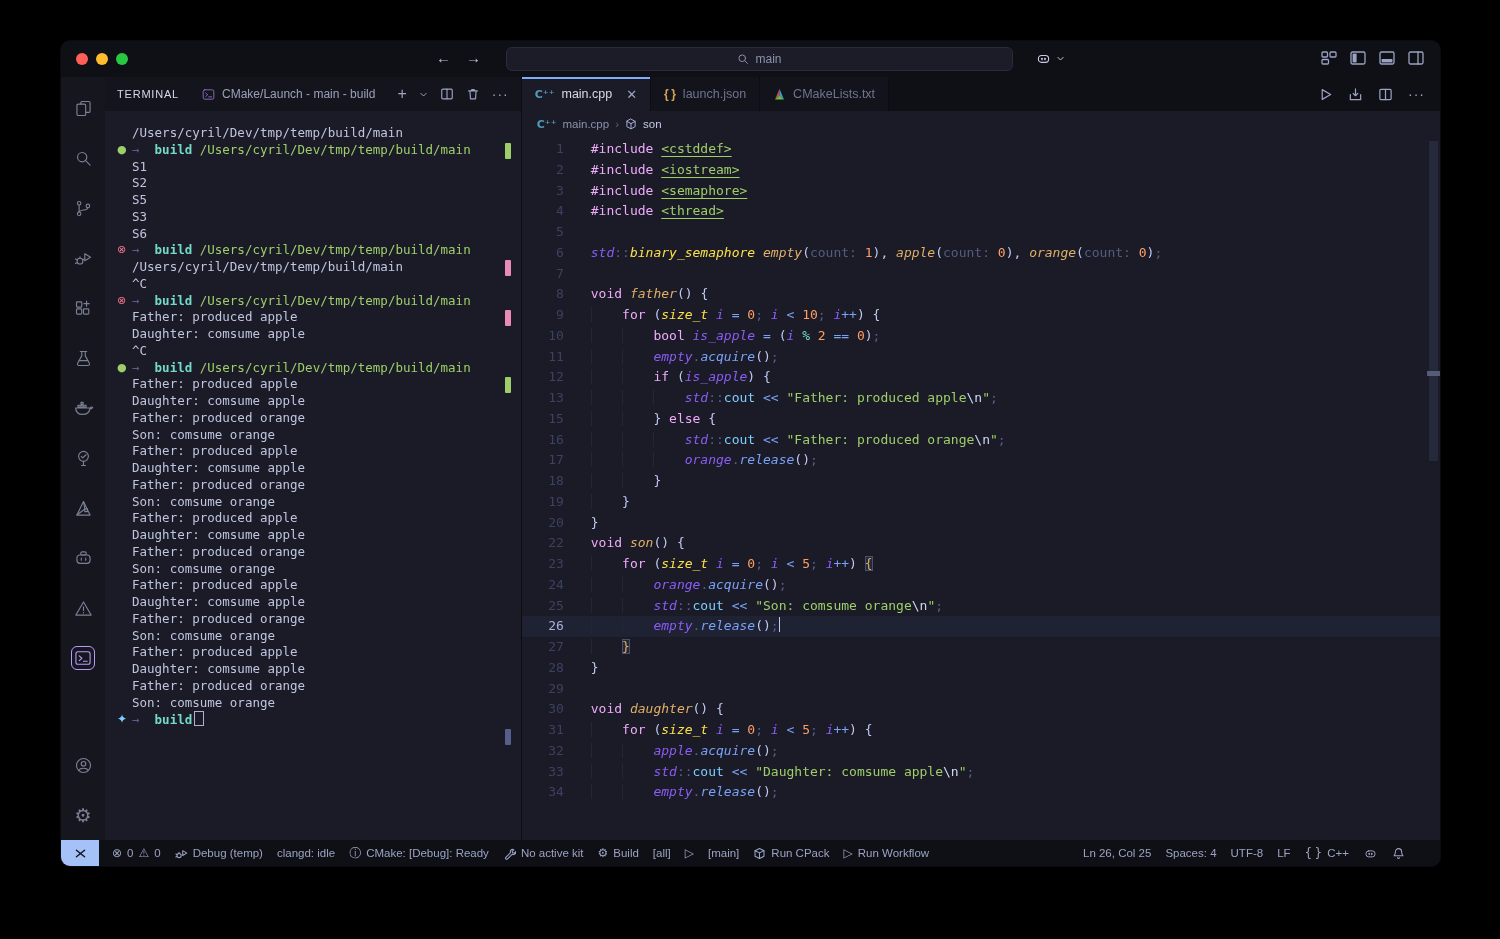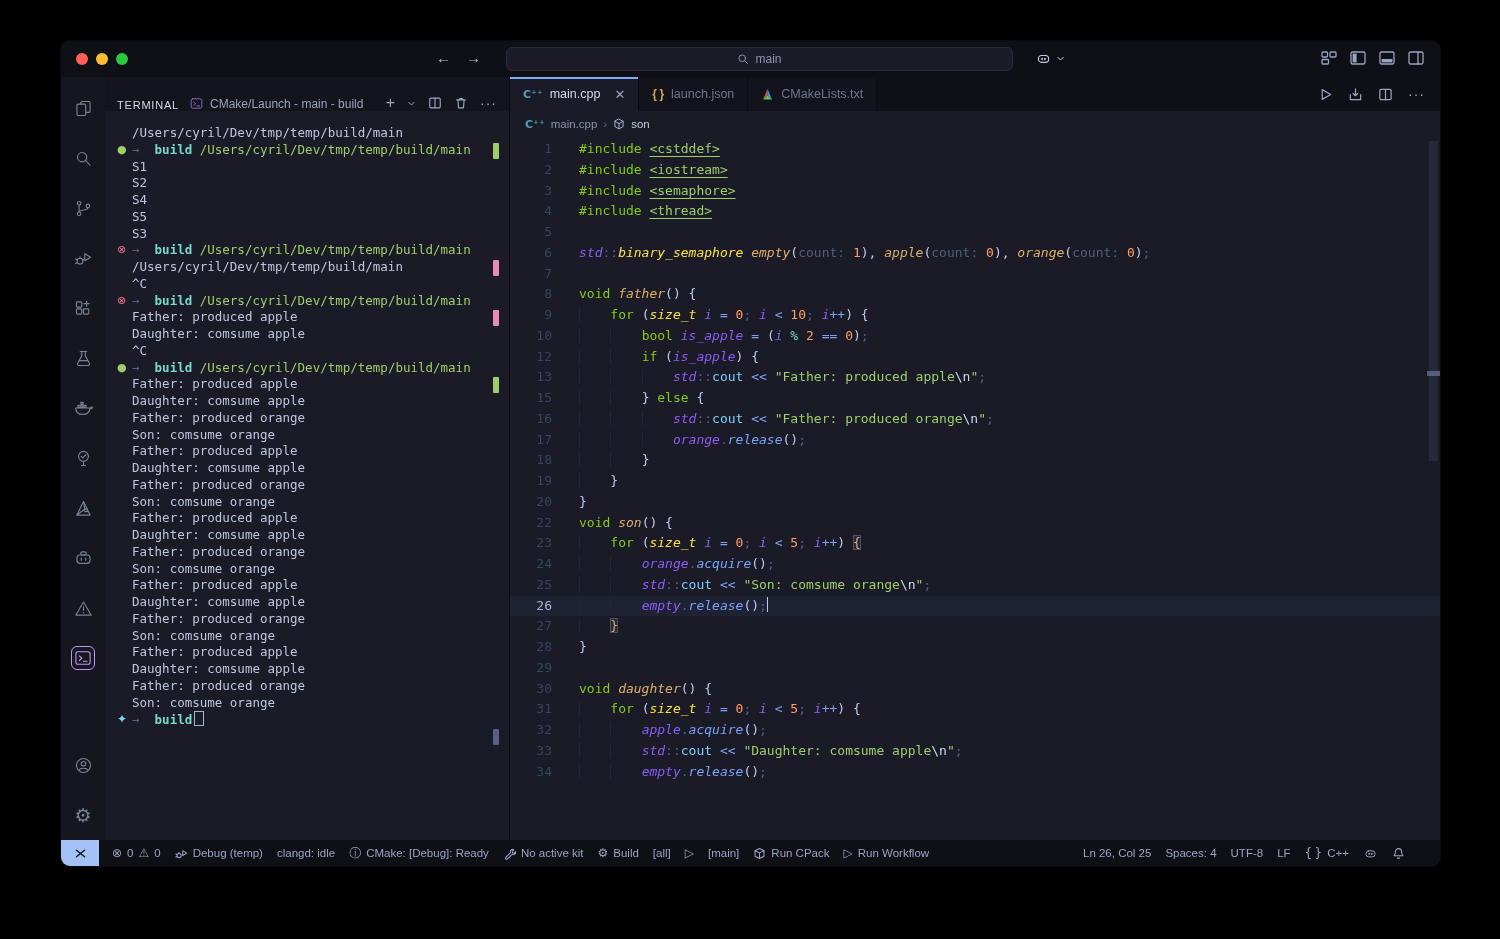--- a/index.html
+++ b/index.html
@@ -26,21 +26,21 @@
   .mainrow{flex:1;display:flex;min-height:0;}
   .activity{flex:0 0 44px;background:#16161f;display:flex;flex-direction:column;align-items:center;padding-top:6px;}
   .aicon{width:44px;height:50px;display:flex;align-items:center;justify-content:center;color:#7a8194;}
   .aicon .abox{border:1.3px solid #bb9af7;border-radius:6px;padding:1px;display:flex;}
   .aicon.active{color:#bb9af7;}
   .abottom{margin-top:auto;}
   .gearglyph{font-size:19px;line-height:1;}
 
   
   .panel{flex:0 0 404px;background:#1a1b26;border-right:1px solid #0c0c12;display:flex;flex-direction:column;min-height:0;}
-  .panel-header{flex:0 0 34px;background:#14141d;display:flex;align-items:flex-end;padding:0 12px;gap:10px;}
+  .panel-header{flex:0 0 34px;background:#14141d;display:flex;align-items:center;padding:0 12px;gap:22px;}
   .pterm-title{color:#d5dae8;font-size:11px;letter-spacing:.8px;}
   .pchip{display:flex;align-items:center;gap:6px;color:#9aa0b8;font-size:12px;flex:1;min-width:0;}
   .pchip .sess{white-space:nowrap;overflow:hidden;text-overflow:ellipsis;}
   .pactions{display:flex;gap:12px;color:#9aa3c2;align-items:center;font-size:14px;}
   .terminal{flex:1;position:relative;overflow:hidden;font-family:"DejaVu Sans Mono",monospace;
     font-size:12.5px;color:#bfc5e0;padding:14px 0 8px 27px;}
   .tline{height:16.75px;line-height:16.75px;white-space:pre;position:relative;}
   .picon{position:absolute;left:-15px;width:14px;font-family:"DejaVu Sans",sans-serif;font-size:11px;}
   .picon.ok{color:#9ece6a;}
   .picon.err{color:#f7768e;}
@@ -68,21 +68,21 @@
   .breadcrumb{flex:0 0 26px;display:flex;align-items:center;gap:6px;padding-left:15px;
     font-size:11.5px;color:#8a91ad;background:#1a1b26;}
   .breadcrumb .sep{color:#565f89;}
   .codewrap{flex:1;position:relative;overflow:hidden;font-family:"DejaVu Sans Mono",monospace;
     font-size:13px;padding-top:2px;}
   .cl{display:flex;height:20.75px;line-height:20.75px;white-space:pre;}
   .cl.cur{background:#1f2233;}
   .ln{flex:0 0 69px;text-align:right;padding-right:27px;color:#3b4261;box-sizing:border-box;user-select:none;}
   .cl.cur .ln{color:#a9b1d6;}
   .lc{flex:1;color:#a9b1d6;}
-  .tk-kw{color:#84cc16;}
+  .tk-kw{color:#f0abfc;}
   .tk-inc{color:#9ece6a;text-decoration:underline;text-underline-offset:3px;}
   .tk-ty{color:#fde047;font-style:italic;}
   .tk-fn{color:#e0af68;font-style:italic;}
   .tk-v{color:#8b5cf6;font-style:italic;}
   .tk-n{color:#ff9e64;}
   .tk-s{color:#9ece6a;}
   .tk-e{color:#cdd6f4;}
   .tk-o{color:#7aa2f7;}
   .tk-ot{color:#73daca;}
   .tk-p{color:#c0caf5;}
@@ -291,23 +291,23 @@
               </svg>
             <span style="letter-spacing:1px;">···</span>
           </div>
         </div>
         <div class="terminal" id="terminal-box">
           <div id="term-lines">
               <div class="tline">/Users/cyril/Dev/tmp/temp/build/main</div>
               <div class="tline"><span class="picon ok">●</span><span class="parrow">→  </span><span class="pcmd">build</span><span class="parg"> /Users/cyril/Dev/tmp/temp/build/main</span></div>
               <div class="tline">S1</div>
               <div class="tline">S2</div>
-              <div class="tline">S4</div>
               <div class="tline">S5</div>
               <div class="tline">S3</div>
+              <div class="tline">S6</div>
               <div class="tline"><span class="picon err">⊗</span><span class="parrow">→  </span><span class="pcmd">build</span><span class="parg"> /Users/cyril/Dev/tmp/temp/build/main</span></div>
               <div class="tline">/Users/cyril/Dev/tmp/temp/build/main</div>
               <div class="tline">^C</div>
               <div class="tline"><span class="picon err">⊗</span><span class="parrow">→  </span><span class="pcmd">build</span><span class="parg"> /Users/cyril/Dev/tmp/temp/build/main</span></div>
               <div class="tline">Father: produced apple</div>
               <div class="tline">Daughter: comsume apple</div>
               <div class="tline">^C</div>
               <div class="tline"><span class="picon ok">●</span><span class="parrow">→  </span><span class="pcmd">build</span><span class="parg"> /Users/cyril/Dev/tmp/temp/build/main</span></div>
               <div class="tline">Father: produced apple</div>
               <div class="tline">Daughter: comsume apple</div>
@@ -391,20 +391,21 @@
               <div class="cl"><span class="ln">1</span><span class="lc"><span class="tk-kw">#include</span><span class="tk-t"> </span><span class="tk-inc">&lt;cstddef&gt;</span></span></div>
               <div class="cl"><span class="ln">2</span><span class="lc"><span class="tk-kw">#include</span><span class="tk-t"> </span><span class="tk-inc">&lt;iostream&gt;</span></span></div>
               <div class="cl"><span class="ln">3</span><span class="lc"><span class="tk-kw">#include</span><span class="tk-t"> </span><span class="tk-inc">&lt;semaphore&gt;</span></span></div>
               <div class="cl"><span class="ln">4</span><span class="lc"><span class="tk-kw">#include</span><span class="tk-t"> </span><span class="tk-inc">&lt;thread&gt;</span></span></div>
               <div class="cl"><span class="ln">5</span><span class="lc"></span></div>
               <div class="cl"><span class="ln">6</span><span class="lc"><span class="tk-v">std</span><span class="tk-d">::</span><span class="tk-ty">binary_semaphore</span><span class="tk-t"> </span><span class="tk-fn">empty</span><span class="tk-p">(</span><span class="tk-il">count: </span><span class="tk-n">1</span><span class="tk-p">),</span><span class="tk-t"> </span><span class="tk-fn">apple</span><span class="tk-p">(</span><span class="tk-il">count: </span><span class="tk-n">0</span><span class="tk-p">),</span><span class="tk-t"> </span><span class="tk-fn">orange</span><span class="tk-p">(</span><span class="tk-il">count: </span><span class="tk-n">0</span><span class="tk-p">)</span><span class="tk-d">;</span></span></div>
               <div class="cl"><span class="ln">7</span><span class="lc"></span></div>
               <div class="cl"><span class="ln">8</span><span class="lc"><span class="tk-kw">void</span><span class="tk-t"> </span><span class="tk-fn">father</span><span class="tk-p">()</span><span class="tk-t"> </span><span class="tk-p">{</span></span></div>
               <div class="cl"><span class="ln">9</span><span class="lc"><span class="tk-i">    </span><span class="tk-kw">for</span><span class="tk-t"> </span><span class="tk-p">(</span><span class="tk-ty">size_t</span><span class="tk-t"> </span><span class="tk-v">i</span><span class="tk-t"> </span><span class="tk-o">=</span><span class="tk-t"> </span><span class="tk-n">0</span><span class="tk-d">;</span><span class="tk-t"> </span><span class="tk-v">i</span><span class="tk-t"> </span><span class="tk-o">&lt;</span><span class="tk-t"> </span><span class="tk-n">10</span><span class="tk-d">;</span><span class="tk-t"> </span><span class="tk-v">i</span><span class="tk-o">++</span><span class="tk-p">)</span><span class="tk-t"> </span><span class="tk-p">{</span></span></div>
               <div class="cl"><span class="ln">10</span><span class="lc"><span class="tk-i">    </span><span class="tk-i">    </span><span class="tk-kw">bool</span><span class="tk-t"> </span><span class="tk-v">is_apple</span><span class="tk-t"> </span><span class="tk-o">=</span><span class="tk-t"> </span><span class="tk-p">(</span><span class="tk-v">i</span><span class="tk-t"> </span><span class="tk-ot">%</span><span class="tk-t"> </span><span class="tk-n">2</span><span class="tk-t"> </span><span class="tk-o">==</span><span class="tk-t"> </span><span class="tk-n">0</span><span class="tk-p">)</span><span class="tk-d">;</span></span></div>
+              <div class="cl"><span class="ln">11</span><span class="lc"><span class="tk-i">    </span><span class="tk-i">    </span><span class="tk-v">empty</span><span class="tk-d">.</span><span class="tk-m">acquire</span><span class="tk-p">()</span><span class="tk-d">;</span></span></div>
               <div class="cl"><span class="ln">12</span><span class="lc"><span class="tk-i">    </span><span class="tk-i">    </span><span class="tk-kw">if</span><span class="tk-t"> </span><span class="tk-p">(</span><span class="tk-v">is_apple</span><span class="tk-p">)</span><span class="tk-t"> </span><span class="tk-p">{</span></span></div>
               <div class="cl"><span class="ln">13</span><span class="lc"><span class="tk-i">    </span><span class="tk-i">    </span><span class="tk-i">    </span><span class="tk-v">std</span><span class="tk-d">::</span><span class="tk-ct">cout</span><span class="tk-t"> </span><span class="tk-o">&lt;&lt;</span><span class="tk-t"> </span><span class="tk-s">"Father: produced apple</span><span class="tk-e">\n</span><span class="tk-s">"</span><span class="tk-d">;</span></span></div>
               <div class="cl"><span class="ln">15</span><span class="lc"><span class="tk-i">    </span><span class="tk-i">    </span><span class="tk-p">}</span><span class="tk-t"> </span><span class="tk-kw">else</span><span class="tk-t"> </span><span class="tk-p">{</span></span></div>
               <div class="cl"><span class="ln">16</span><span class="lc"><span class="tk-i">    </span><span class="tk-i">    </span><span class="tk-i">    </span><span class="tk-v">std</span><span class="tk-d">::</span><span class="tk-ct">cout</span><span class="tk-t"> </span><span class="tk-o">&lt;&lt;</span><span class="tk-t"> </span><span class="tk-s">"Father: produced orange</span><span class="tk-e">\n</span><span class="tk-s">"</span><span class="tk-d">;</span></span></div>
               <div class="cl"><span class="ln">17</span><span class="lc"><span class="tk-i">    </span><span class="tk-i">    </span><span class="tk-i">    </span><span class="tk-v">orange</span><span class="tk-d">.</span><span class="tk-m">release</span><span class="tk-p">()</span><span class="tk-d">;</span></span></div>
               <div class="cl"><span class="ln">18</span><span class="lc"><span class="tk-i">    </span><span class="tk-i">    </span><span class="tk-p">}</span></span></div>
               <div class="cl"><span class="ln">19</span><span class="lc"><span class="tk-i">    </span><span class="tk-p">}</span></span></div>
               <div class="cl"><span class="ln">20</span><span class="lc"><span class="tk-p">}</span></span></div>
               <div class="cl"><span class="ln">22</span><span class="lc"><span class="tk-kw">void</span><span class="tk-t"> </span><span class="tk-fn">son</span><span class="tk-p">()</span><span class="tk-t"> </span><span class="tk-p">{</span></span></div>
               <div class="cl"><span class="ln">23</span><span class="lc"><span class="tk-i">    </span><span class="tk-kw">for</span><span class="tk-t"> </span><span class="tk-p">(</span><span class="tk-ty">size_t</span><span class="tk-t"> </span><span class="tk-v">i</span><span class="tk-t"> </span><span class="tk-o">=</span><span class="tk-t"> </span><span class="tk-n">0</span><span class="tk-d">;</span><span class="tk-t"> </span><span class="tk-v">i</span><span class="tk-t"> </span><span class="tk-o">&lt;</span><span class="tk-t"> </span><span class="tk-n">5</span><span class="tk-d">;</span><span class="tk-t"> </span><span class="tk-v">i</span><span class="tk-o">++</span><span class="tk-p">)</span><span class="tk-t"> </span><span class="tk-mb">{</span></span></div>

